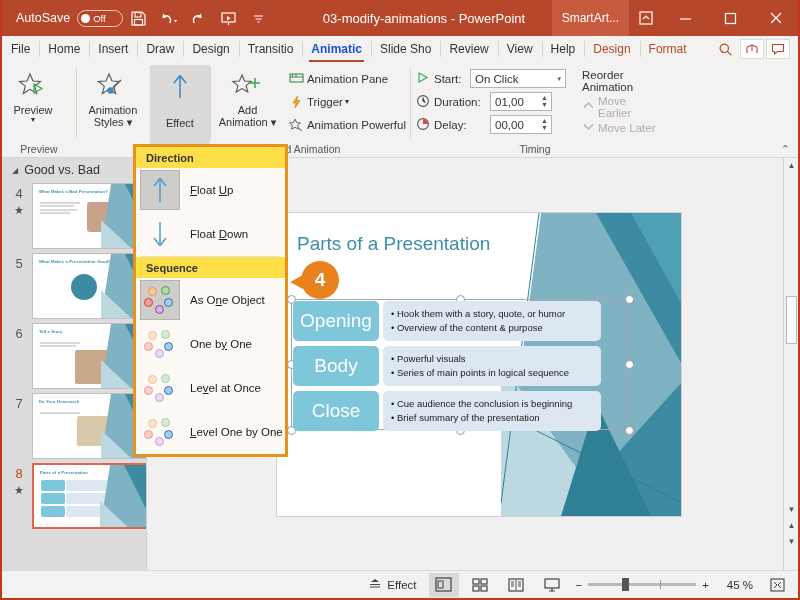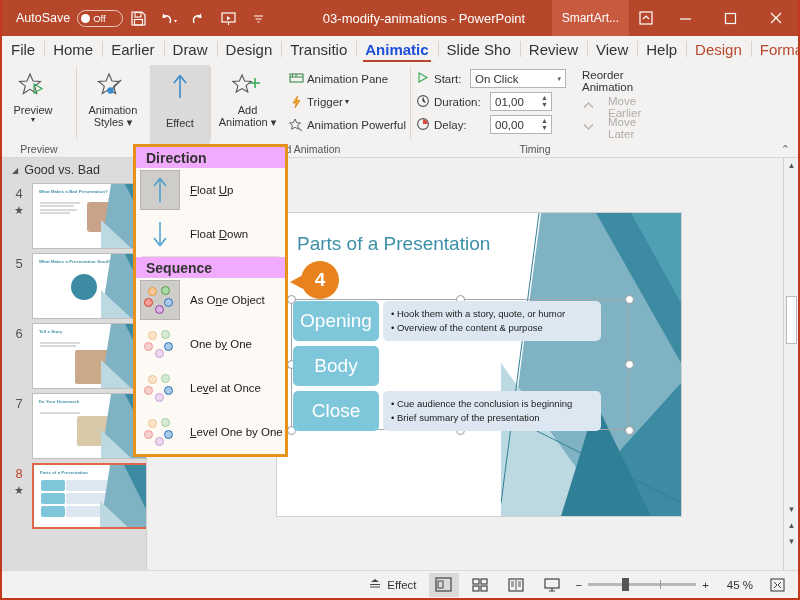--- a/index.html
+++ b/index.html
@@ -34,21 +34,21 @@
     background: #c75a3f; height: 36px; display: flex; align-items: center;
     padding: 0 10px; font-size: 12px;
   }
   .tb-btn { width: 45px; height: 36px; display: flex; align-items: center;
             justify-content: center; }
   .tb-btn.ribbon-disp { width: 34px; }
 
   
   .tabstrip {
     height: 26px; background: #f3f2f1; display: flex; align-items: stretch;
-    font-size: 15px; color: #444; position: relative;
+    font-size: 12px; color: #444; position: relative;
   }
   .tab { padding: 0 9px; display: flex; align-items: center; position: relative;
          white-space: nowrap; color: #333; }
   .tab + .tab::before {
     content: ""; position: absolute; left: 0; top: 5px; bottom: 5px;
     width: 1px; background: #d6d3d1;
   }
   .tab.active { font-weight: bold; color: #1d4ed8; }
   .tab.active::after {
     content: ""; position: absolute; left: 7px; right: 7px; bottom: 0;
@@ -90,21 +90,21 @@
   .spinbox { width: 62px; height: 19px; border: 1px solid #b6b3b0; background: #fff;
              font-size: 11.5px; display: flex; align-items: center; padding-left: 4px;
              position: relative; }
   .spin-arrows { position: absolute; right: 3px; top: 1px; display: flex;
                  flex-direction: column; line-height: 7px; font-size: 7px; color: #555; }
   .combo { width: 96px; height: 19px; border: 1px solid #b6b3b0; background: #fff;
            font-size: 11.5px; display: flex; align-items: center; padding-left: 4px;
            position: relative; }
   .combo .cb-caret { position: absolute; right: 4px; font-size: 7px; color: #555; }
   .reorder-title { font-size: 11.5px; color: #333; padding: 2px 0 3px 6px; }
-  .reorder-item { display: flex; align-items: center; gap: 13px; font-size: 11.5px;
+  .reorder-item { display: flex; align-items: center; gap: 3px; font-size: 11.5px;
                   color: #b0adab; height: 21px; padding-left: 6px; }
   .ribbon-collapse { position: absolute; right: 8px; bottom: 1px; font-size: 11px;
                      color: #666; }
 
   
   .workspace { position: absolute; top: 158px; left: 0; right: 0; bottom: 28px;
                display: flex; background: #fff; }
 
   
   .thumbs { width: 158px; background: #dcdcdc; position: relative; overflow: hidden; }
@@ -171,21 +171,21 @@
   .zoom-track { width: 108px; height: 3px; background: #b9b9b9; position: relative; }
   .zoom-knob { position: absolute; left: 34px; top: -5px; width: 7px; height: 13px;
                background: #555; }
   .zoom-tick { position: absolute; left: 72px; top: -3px; width: 1px; height: 9px;
                background: #9a9a9a; }
   .zoom-pct { width: 38px; text-align: right; }
 
   
   .menu { position: absolute; left: 131px; top: 144px; width: 155px;
           background: #fdf9f4; border: 3px solid #e8921e; z-index: 40; }
-  .menu-hdr { height: 21px; background: #f0abfc; font-size: 14px; font-weight: bold;
+  .menu-hdr { height: 21px; background: #fde047; font-size: 11px; font-weight: bold;
               color: #333; display: flex; align-items: center; padding-left: 10px; }
   .menu-item { height: 44px; display: flex; align-items: center; gap: 10px;
                padding-left: 4px; font-size: 11.5px; color: #222; }
   .menu-ic { width: 40px; height: 40px; display: flex; align-items: center;
              justify-content: center; }
   .menu-ic.on { background: #cfcdc9; border: 1px solid #b6b3ae; }
   .sep { height: 1px; background: #e2ddd6; margin: 0 6px; }
   .dots { position: relative; width: 32px; height: 30px; }
   .dot { position: absolute; width: 9px; height: 9px; border-radius: 50%;
          border: 1.5px solid; }
@@ -258,21 +258,21 @@
         <svg width="14" height="14" viewBox="0 0 14 14">
             <path d="M2 2l10 10M12 2L2 12" stroke="#fff" stroke-width="1.2"></path>
           </svg>
       </span>
     </div>
   </div>
 
   <div class="tabstrip">
     <div class="tab">File</div>
     <div class="tab">Home</div>
-    <div class="tab">Earlier</div>
+    <div class="tab">Insert</div>
     <div class="tab">Draw</div>
     <div class="tab">Design</div>
     <div class="tab">Transitio</div>
     <div class="tab active">Animatic</div>
     <div class="tab">Slide Sho</div>
     <div class="tab">Review</div>
     <div class="tab">View</div>
     <div class="tab">Help</div>
     <div class="tab ctx">Design</div>
     <div class="tab ctx">Format</div>
@@ -605,20 +605,24 @@
 
         <div class="sa-row" style="left:16px; top:88px; height:40px;">
           <div class="sa-lbl">Opening</div>
           <div class="sa-txt">
             <div>• <span>Hook them with a story, quote, or humor</span></div>
             <div>• <span>Overview of the content &amp; purpose</span></div>
           </div>
         </div>
         <div class="sa-row" style="left:16px; top:133px; height:40px;">
           <div class="sa-lbl">Body</div>
+          <div class="sa-txt">
+            <div>• <span>Powerful visuals</span></div>
+            <div>• <span>Series of main points in logical sequence</span></div>
+          </div>
         </div>
         <div class="sa-row" style="left:16px; top:178px; height:40px;">
           <div class="sa-lbl">Close</div>
           <div class="sa-txt">
             <div>• <span>Cue audience the conclusion is beginning</span></div>
             <div>• <span>Brief summary of the presentation</span></div>
           </div>
         </div>
 
         <div class="callout" style="left:24px; top:48px;">4</div>

